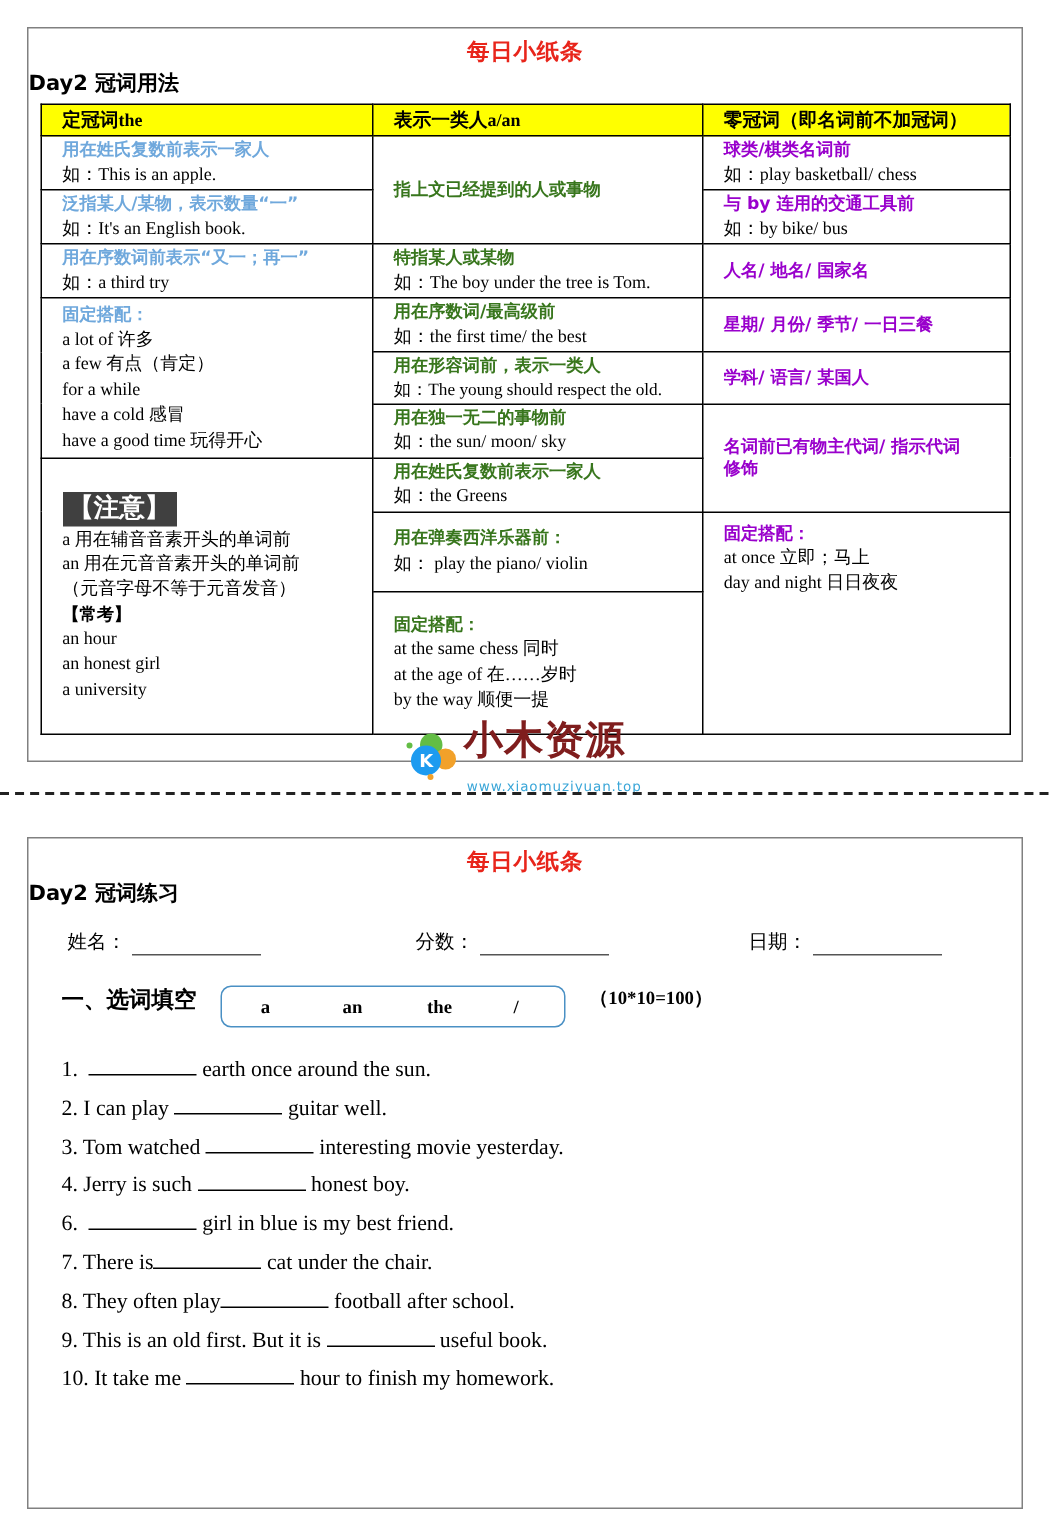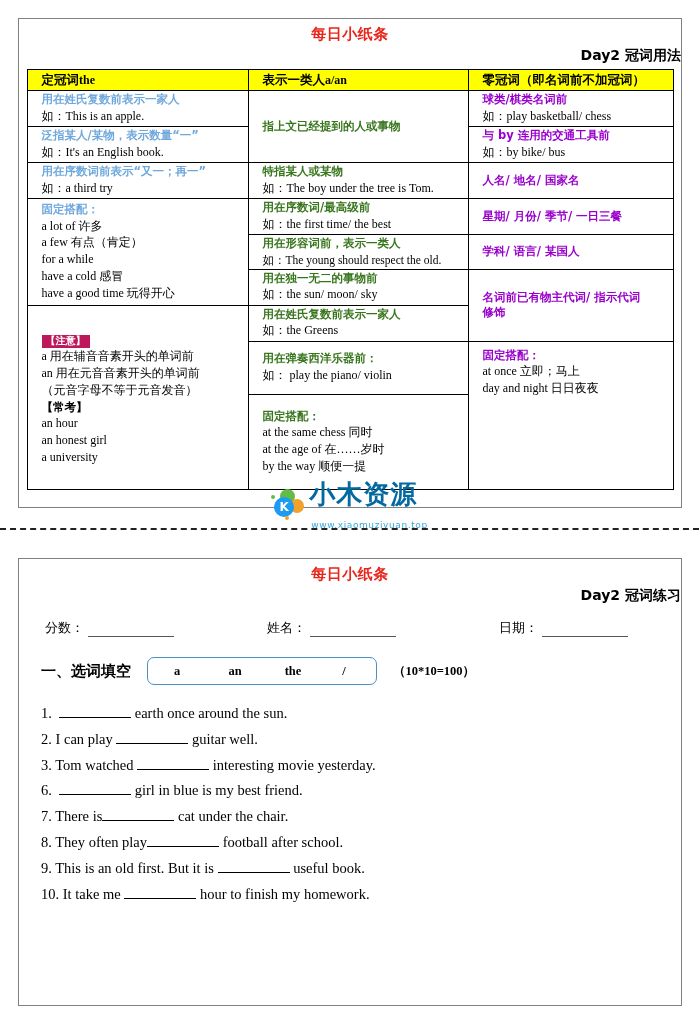--- a/index.html
+++ b/index.html
@@ -27,21 +27,21 @@
   .title-red{
     text-align:center;
     color:#e8251b;
     font-weight:bold;
     font-size:15px;
     font-family:"DejaVu Sans","Liberation Sans",sans-serif;
     letter-spacing:0.5px;
     margin-top:6px;
   }
   .title-sub{
-    text-align:right;
+    text-align:left;
     color:#000;
     font-weight:bold;
     font-size:14px;
     font-family:"DejaVu Sans","Liberation Sans",sans-serif;
     margin-top:3px;
     margin-bottom:4px;
   }
 
   
   table.grid{
@@ -81,25 +81,25 @@
     font-family:"Liberation Serif","DejaVu Serif",serif;
     font-size:12px;
     color:#000;
     line-height:1.4;
     display:block;
   }
   .ex-line.small{font-size:11.5px;}
 
   .tag-black{
     display:inline-block;
-    background:#be185d;
+    background:#404040;
     color:#fff;
     font-weight:bold;
-    font-size:10px;
-    font-family:Liberation Mono, monospace;
+    font-size:17px;
+    font-family:Liberation Sans, sans-serif;
     padding:0 4px;
     line-height:1.35;
   }
   .tag-plain{
     display:block;
     font-weight:bold;
     font-size:11.5px;
     font-family:"DejaVu Sans","Liberation Sans",sans-serif;
     color:#000;
     line-height:1.4;
@@ -117,21 +117,21 @@
   .wm-logo{position:relative;width:34px;height:32px;}
   .wm-logo .c-green{position:absolute;left:9px;top:0px;width:15px;height:15px;border-radius:50%;background:#63bd45;}
   .wm-logo .c-orange{position:absolute;left:19px;top:10px;width:14px;height:14px;border-radius:50%;background:#f2a12a;}
   .wm-logo .c-blue{position:absolute;left:3px;top:8px;width:20px;height:20px;border-radius:50%;background:#1d9bf0;
         display:flex;align-items:center;justify-content:center;color:#fff;font-weight:bold;font-size:12px;
         font-family:"DejaVu Sans","Liberation Sans",sans-serif;}
   .wm-logo .dot1{position:absolute;left:0px;top:6px;width:4px;height:4px;border-radius:50%;background:#63bd45;}
   .wm-logo .dot2{position:absolute;left:14px;top:27px;width:4px;height:4px;border-radius:50%;background:#f2a12a;}
   .wm-text{display:flex;flex-direction:column;line-height:1;}
   .wm-cn{
-    color:#0369a1;font-weight:bold;font-size:26px;letter-spacing:1px;
+    color:#7f1d1d;font-weight:bold;font-size:26px;letter-spacing:1px;
     font-family:"DejaVu Sans","Liberation Sans",sans-serif;
   }
   .wm-url{
     color:#3aa6d8;font-size:9px;letter-spacing:0.6px;margin-top:14px;margin-left:2px;
     font-family:"DejaVu Sans","Liberation Sans",sans-serif;
   }
 
   
   #divider{
     position:absolute;left:0;top:528px;width:699px;height:0;
@@ -148,21 +148,21 @@
   .meta-cell{display:flex;align-items:flex-end;}
   .meta-label{font-size:13px;white-space:nowrap;}
   .meta-blank{
     display:inline-block;width:86px;border-bottom:1.3px solid #555;height:12px;margin-left:4px;
   }
   .m1{flex:0 0 232px;}
   .m2{flex:0 0 222px;}
   .m3{flex:1;}
 
   .section-row{
-    display:flex;align-items:center;
+    display:flex;
     margin:20px 0 0 22px;
   }
   .sec-title{
     font-weight:bold;font-size:15px;
     font-family:"DejaVu Sans","Liberation Sans",sans-serif;
     white-space:nowrap;
   }
   .wordbox{
     margin-left:16px;
     width:230px;height:28px;
@@ -363,26 +363,26 @@
     </div>
   </div>
 
   <div id="divider"></div>
 
   <div class="panel" id="panel-practice">
     <div class="title-red">每日小纸条</div>
     <div class="title-sub">Day2 冠词练习</div>
 
     <div class="meta-row">
+      <div class="meta-cell m1">
+        <span class="meta-label">姓名：</span>
+        <span class="meta-blank"></span>
+      </div>
       <div class="meta-cell m2">
         <span class="meta-label">分数：</span>
-        <span class="meta-blank"></span>
-      </div>
-      <div class="meta-cell m1">
-        <span class="meta-label">姓名：</span>
         <span class="meta-blank"></span>
       </div>
       <div class="meta-cell m3">
         <span class="meta-label">日期：</span>
         <span class="meta-blank"></span>
       </div>
     </div>
 
     <div class="section-row">
       <span class="sec-title">一、选词填空</span>
@@ -392,20 +392,21 @@
         <span class="wb3">the</span>
         <span class="wb4">/</span>
       </div>
       <span class="score-note">（10*10=100）</span>
     </div>
 
     <ol class="questions" id="question-list">
         <li><span>1.</span><span>  </span><span class="q-blank" style="width: 72px;"></span><span> earth once around the sun.</span></li>
         <li><span>2.</span><span> I can play </span><span class="q-blank" style="width: 72px;"></span><span> guitar well.</span></li>
         <li><span>3.</span><span> Tom watched </span><span class="q-blank" style="width: 72px;"></span><span> interesting movie yesterday.</span></li>
+        <li><span>4.</span><span> Jerry is such </span><span class="q-blank" style="width: 72px;"></span><span> honest boy.</span></li>
         <li><span>6.</span><span>  </span><span class="q-blank" style="width: 72px;"></span><span> girl in blue is my best friend.</span></li>
         <li><span>7.</span><span> There is</span><span class="q-blank" style="width: 72px;"></span><span> cat under the chair.</span></li>
         <li><span>8.</span><span> They often play</span><span class="q-blank" style="width: 72px;"></span><span> football after school.</span></li>
         <li><span>9.</span><span> This is an old first. But it is </span><span class="q-blank" style="width: 72px;"></span><span> useful book.</span></li>
         <li><span>10.</span><span> It take me </span><span class="q-blank" style="width: 72px;"></span><span> hour to finish my homework.</span></li>
       </ol>
   </div>
 
 </div>
 

